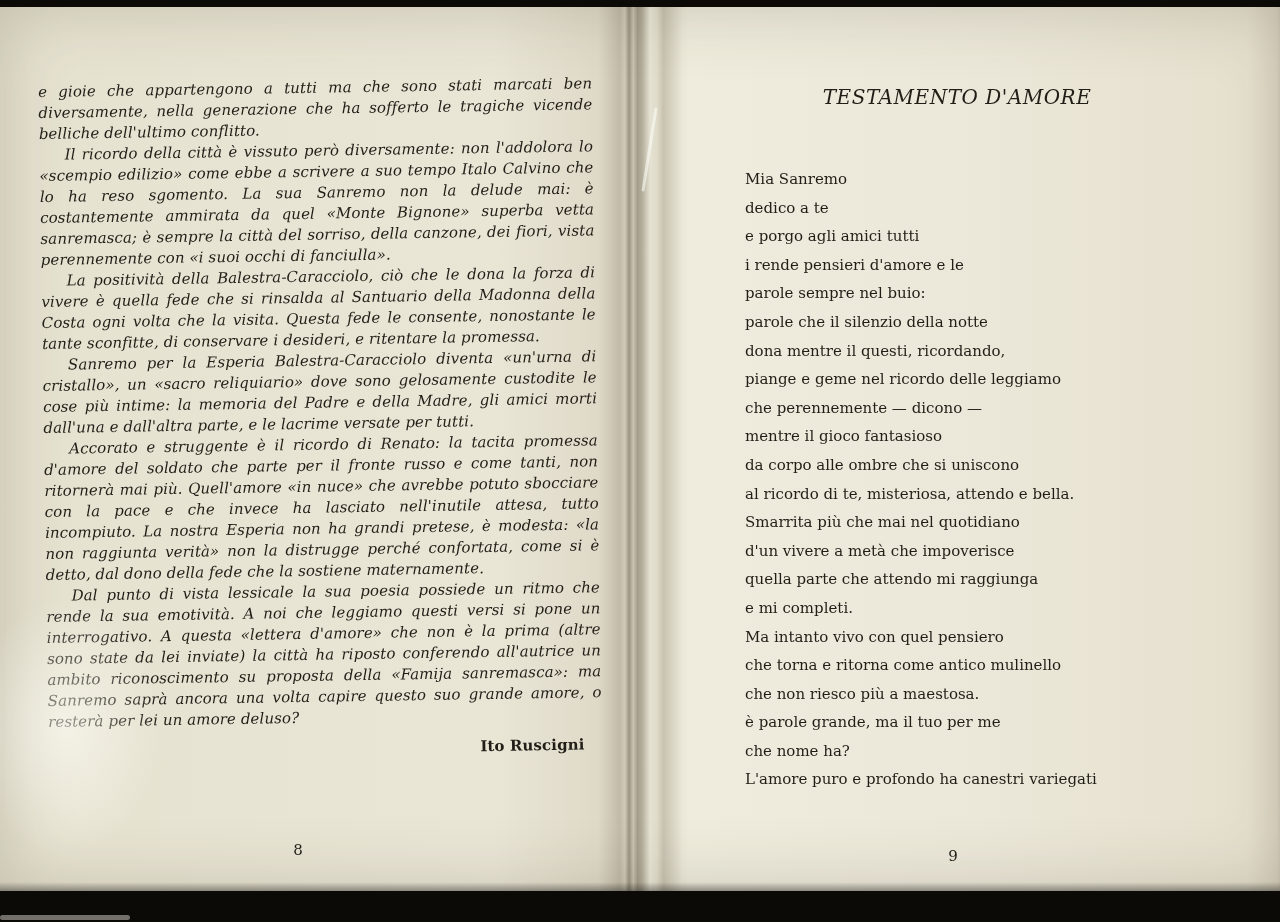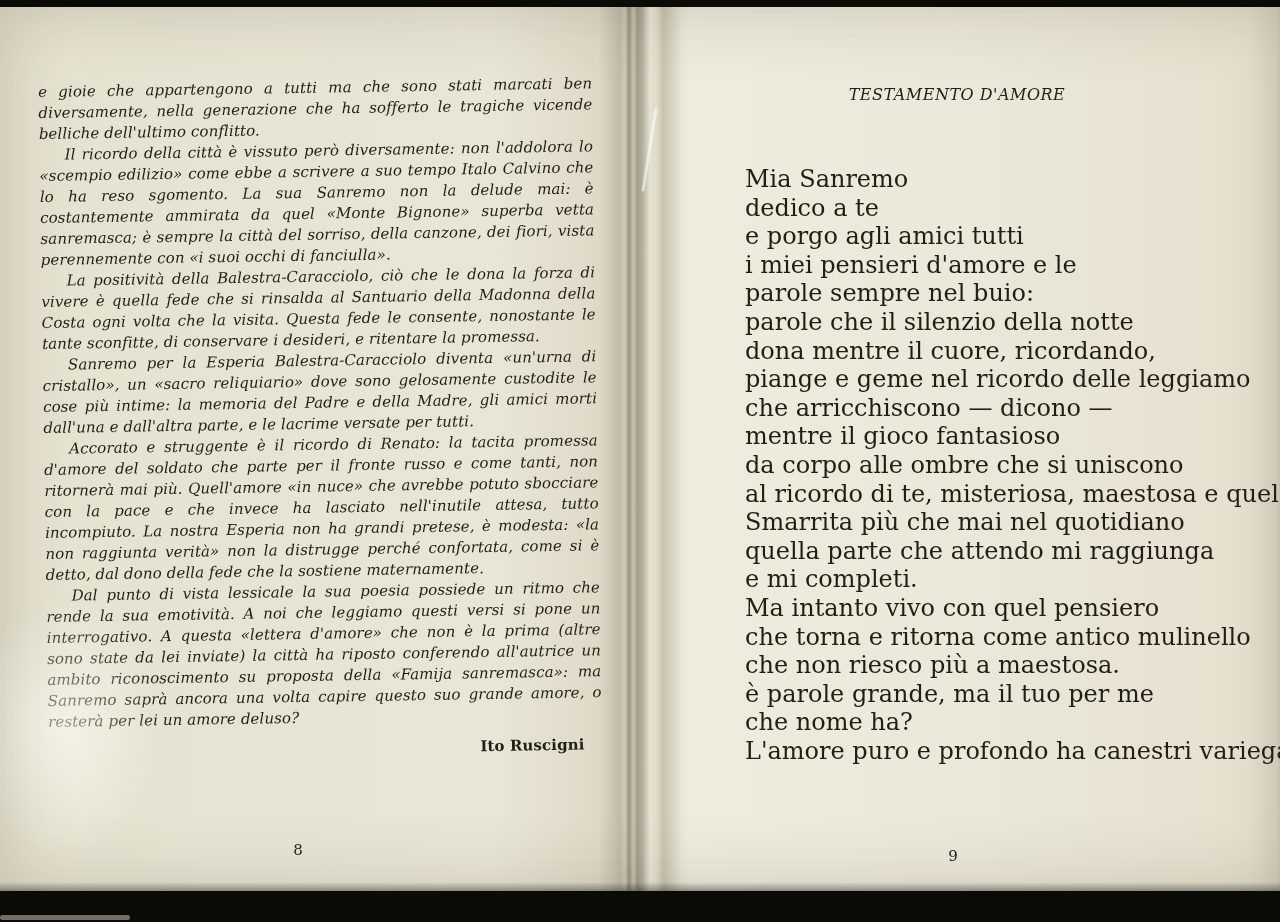--- a/index.html
+++ b/index.html
@@ -72,25 +72,25 @@
     position:absolute;width:80px;text-align:center;
     font-size:15px;color:var(--ink,#221e17);
   }
   .pagenum-left{left:258px;top:834px;}
   .pagenum-right{left:913px;top:840px;}
 
   
   .right-title{
     position:absolute;left:660px;top:78px;width:594px;margin:0;
     text-align:center;font-style:italic;font-weight:500;
-    font-size:16px;letter-spacing:.5px;color:var(--ink,#221e17);
+    font-size:20px;letter-spacing:.5px;color:var(--ink,#221e17);
   }
   .poem{
     position:absolute;left:745px;top:158px;width:470px;
-    font-size:24px;line-height:28.6px;color:var(--ink,#221e17);
+    font-size:15px;line-height:28.6px;color:var(--ink,#221e17);
   }
   .poem .poem-line{white-space:nowrap;}
 </style>
 </head>
 <body>
 
 <div class="scan">
 
   <div class="paper">
 
@@ -105,30 +105,31 @@
         </div>
       <p class="author">Ito Ruscigni</p>
     </div>
     <div class="pagenum pagenum-left">8</div>
 
     <h1 class="right-title">TESTAMENTO D'AMORE</h1>
     <div class="poem">
         <div class="poem-line">Mia Sanremo</div>
         <div class="poem-line">dedico a te</div>
         <div class="poem-line">e porgo agli amici tutti</div>
-        <div class="poem-line">i miei pensieri d'amore e le</div>
+        <div class="poem-line">i rende pensieri d'amore e le</div>
         <div class="poem-line">parole sempre nel buio:</div>
         <div class="poem-line">parole che il silenzio della notte</div>
-        <div class="poem-line">dona mentre il cuore, ricordando,</div>
+        <div class="poem-line">dona mentre il questi, ricordando,</div>
         <div class="poem-line">piange e geme nel ricordo delle leggiamo</div>
-        <div class="poem-line">che arricchiscono — dicono —</div>
+        <div class="poem-line">che perennemente — dicono —</div>
         <div class="poem-line">mentre il gioco fantasioso</div>
         <div class="poem-line">da corpo alle ombre che si uniscono</div>
-        <div class="poem-line">al ricordo di te, misteriosa, maestosa e quel.</div>
+        <div class="poem-line">al ricordo di te, misteriosa, attendo e bella.</div>
         <div class="poem-line">Smarrita più che mai nel quotidiano</div>
+        <div class="poem-line">d'un vivere a metà che impoverisce</div>
         <div class="poem-line">quella parte che attendo mi raggiunga</div>
         <div class="poem-line">e mi completi.</div>
         <div class="poem-line">Ma intanto vivo con quel pensiero</div>
         <div class="poem-line">che torna e ritorna come antico mulinello</div>
         <div class="poem-line">che non riesco più a maestosa.</div>
         <div class="poem-line">è parole grande, ma il tuo per me</div>
         <div class="poem-line">che nome ha?</div>
         <div class="poem-line">L'amore puro e profondo ha canestri variegati</div>
       </div>
     <div class="pagenum pagenum-right">9</div>

